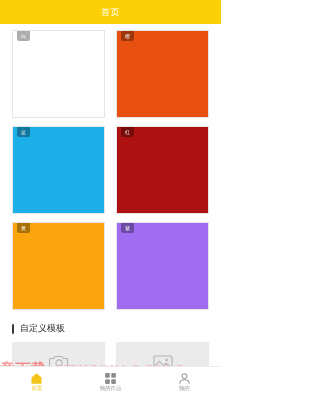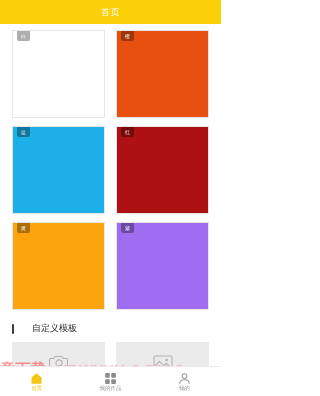--- a/index.html
+++ b/index.html
@@ -44,21 +44,21 @@
     font-size: 5px; color: #ffffff;
     background: rgba(0,0,0,0.32);
     border-radius: 0 0 2px 2px;
     line-height: 1;
   }
 
   
   .section {
     margin-top: 12px;
     padding: 0 12px;
-    display: flex; align-items: center; gap: 18px;
+    display: flex; align-items: center; gap: 6px;
   }
   .section-bar {
     width: 2px; height: 10px; background: #3a3a3a; border-radius: 1px;
   }
   .section-title { font-size: 9px; color: #2b2b2b; }
 
   .custom-row {
     margin-top: 7px;
     padding: 0 12px;
     display: flex; justify-content: space-between;

